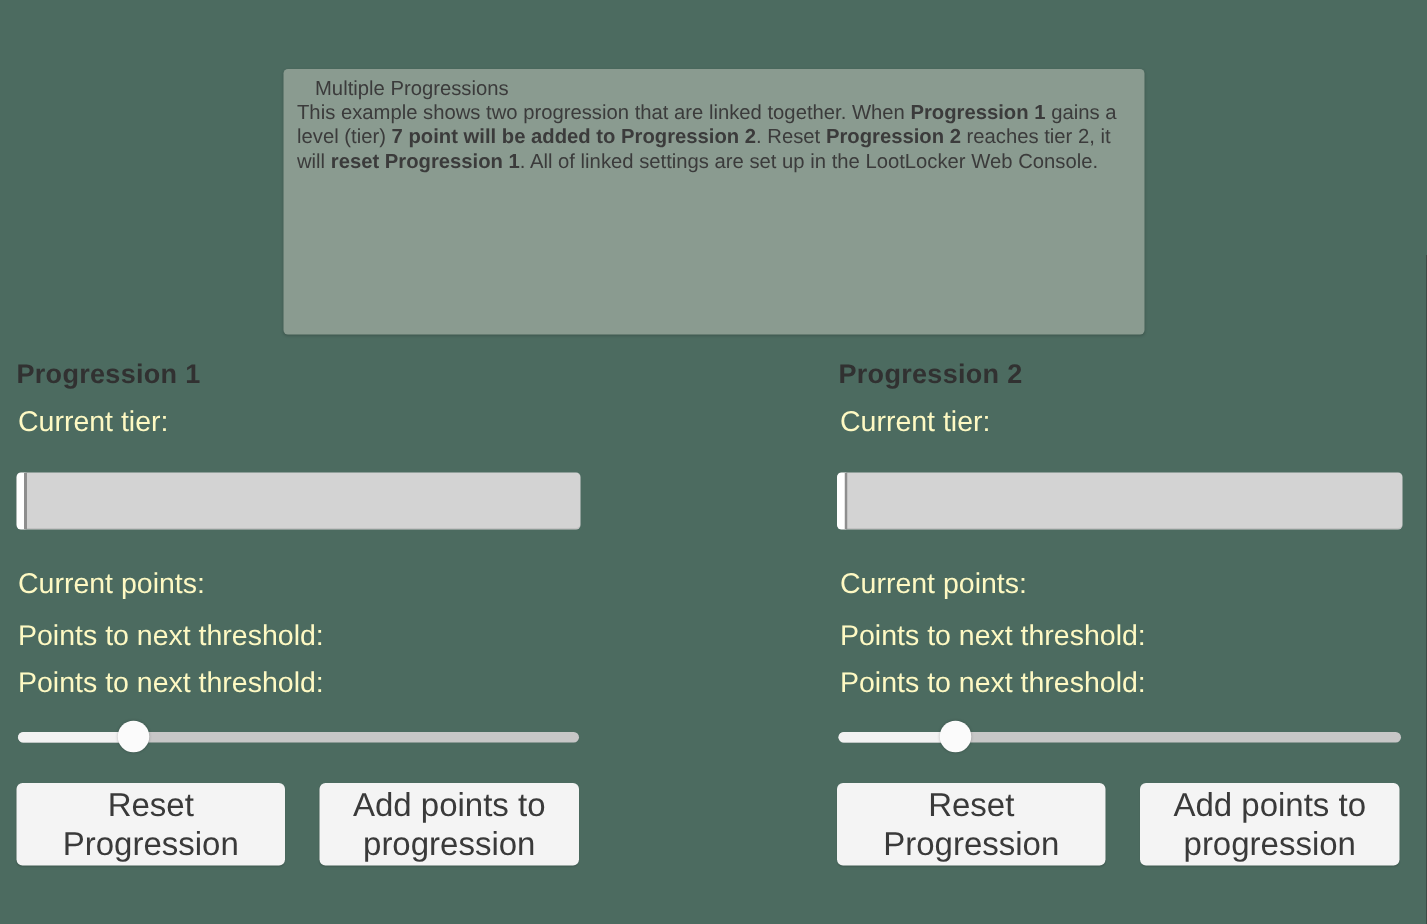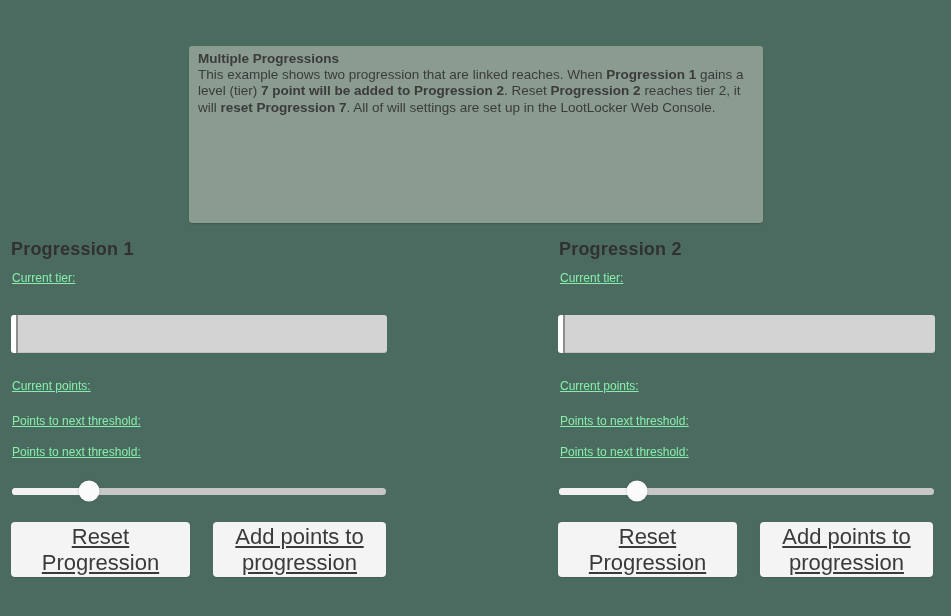--- a/index.html
+++ b/index.html
@@ -11,28 +11,28 @@
     overflow:hidden;
   }
   
   .infobox{
     position:absolute;left:189px;top:46px;width:574px;height:177px;
     background:#8A9B90;border-radius:3px;
     box-shadow:0 1px 2px rgba(0,0,0,0.18);
     box-sizing:border-box;padding:5px 10px 8px 9px;
     color:#3B3B3B;font-size:13.5px;line-height:16.2px;
   }
-  .infobox .title{font-weight:bold;}
+  .infobox .title{font-weight:normal;margin-left:12px;}
   .infobox b{font-weight:bold;}
   
   .col-heading{
     position:absolute;font-size:18px;font-weight:bold;color:#313131;letter-spacing:0.2px;
   }
   .field-label{
-    position:absolute;font-size:12px;color:#86efac;text-decoration:underline;
+    position:absolute;font-size:19px;color:#fef9c3;
   }
   
   .tierbar{
     position:absolute;height:38px;top:315px;
     background:#D3D3D3;border-radius:3px;
     box-shadow:inset 0 -1px 0 rgba(0,0,0,0.08);
     overflow:hidden;
   }
   .tierbar-fill{
     position:absolute;left:0;top:0;bottom:0;
@@ -58,31 +58,30 @@
   }
   
   .btn{
     position:absolute;top:522px;height:55px;
     background:#F4F4F4;border:none;border-radius:4px;
     color:#3A3A3A;font-family:inherit;
     font-size:22px;line-height:26px;text-align:center;
     display:flex;align-items:center;justify-content:center;
     padding:0 6px;box-sizing:border-box;cursor:pointer;
     box-shadow:0 1px 1px rgba(0,0,0,0.12);
-    text-decoration:underline;
   }
 </style>
 </head>
 <body>
 
 <div class="stage">
 
   <div class="infobox">
     <div class="title">Multiple Progressions</div>
-    <div><span>This example shows two  progression that are linked reaches. When </span><b>Progression 1</b><span> gains a level (tier) </span><b>7 point will be added to Progression 2</b><span>. Reset </span><b>Progression 2</b><span> reaches tier 2, it will </span><b>reset Progression 7</b><span>. All of will settings are set up in the LootLocker Web Console.</span></div>
+    <div><span>This example shows two  progression that are linked together. When </span><b>Progression 1</b><span> gains a level (tier) </span><b>7 point will be added to Progression 2</b><span>. Reset </span><b>Progression 2</b><span> reaches tier 2, it will </span><b>reset Progression 1</b><span>. All of linked settings are set up in the LootLocker Web Console.</span></div>
   </div>
 
   <div class="col-heading" style="left:11px;top:239px;">Progression 1</div>
   <div class="field-label" style="left:12px;top:271px;">Current tier:</div>
 
   <div class="tierbar" style="left:11px;width:376px;">
     <div class="tierbar-fill" style="width: 1.2%;"></div>
   </div>
 
   <div class="field-label" style="left:12px;top:379px;">Current points:</div>

